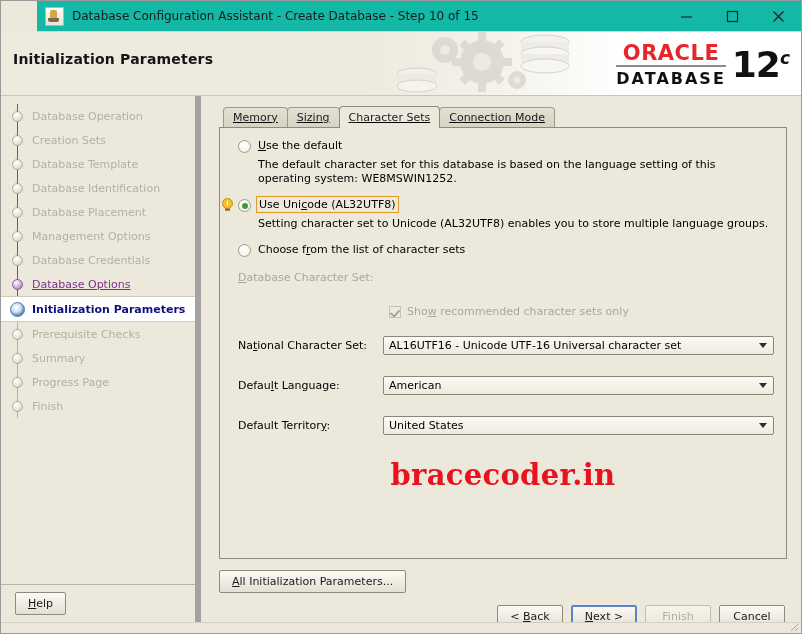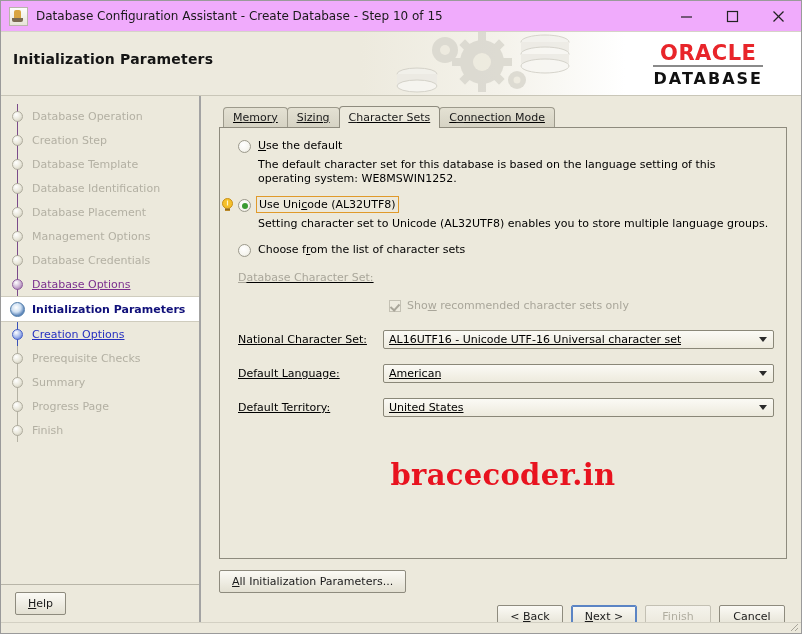--- a/index.html
+++ b/index.html
@@ -20,25 +20,26 @@
     border: 1px solid #9a9a9a;
     background: #ece9dc;
     position: relative;
     display: flex;
     flex-direction: column;
   }
 
   
   .titlebar {
     height: 30px;
-    background: #f0abfc;
+    background: #14b8a6;
     display: flex;
     align-items: center;
     flex: 0 0 auto;
     border-bottom: 1px solid #d6d3c8;
+    margin-left: 36px;
   }
   .title-icon {
     width: 17px; height: 17px;
     margin-left: 8px; margin-right: 8px;
     border: 1px solid #b9b6aa;
     background: linear-gradient(#fdfdfd, #e7e4d8);
     position: relative;
     flex: 0 0 auto;
   }
   .title-icon::before {
@@ -86,24 +87,23 @@
     letter-spacing: .2px;
   }
   .banner-art {
     position: absolute;
     right: 214px; top: -4px;
     width: 200px; height: 68px;
     opacity: .85;
   }
   .oracle-logo {
     position: absolute;
-    right: 32px; top: 8px;
+    right: 12px; top: 8px;
     display: flex;
     align-items: flex-start;
-    flex-direction: column;
   }
   .oracle-word {
     display: flex; flex-direction: column; align-items: center;
     margin-right: 6px; padding-top: 2px;
   }
   .oracle-text {
     font-family: "DejaVu Sans", sans-serif;
     font-weight: bold;
     font-size: 21px;
     color: #e8252a;
@@ -140,21 +140,21 @@
     display: flex;
     min-height: 0;
     background: #ece9dc;
   }
 
   
   .sidebar {
     width: 200px;
     flex: 0 0 200px;
     background: #ece9dc;
-    border-right: 2px solid #a3a3a3;
+    border-right: 6px solid #a3a3a3;
     position: relative;
     padding-top: 8px;
     box-sizing: border-box;
   }
   .step {
     position: relative;
     height: 24px;
     display: flex;
     align-items: center;
     padding-left: 10px;
@@ -343,22 +343,21 @@
     left: -17px; top: 0px;
     width: 13px; height: 15px;
   }
 
   .form-grid {
     margin-top: 14px;
   }
   .frow {
     display: flex;
     align-items: center;
-    margin-bottom: 15px;
-    text-decoration: underline;
+    margin-bottom: 21px;
   }
   .flabel {
     width: 145px;
     flex: 0 0 145px;
     font-size: 11px;
   }
   .flabel.dim { color: #a9a69a; }
   .combo {
     flex: 1 1 auto;
     height: 19px;
@@ -536,21 +535,21 @@
     <div class="sidebar">
 
       <div class="step done">
         <div class="rail"></div>
         <div class="node"></div>
         <div class="step-label">Database Operation</div>
       </div>
       <div class="step done">
         <div class="rail"></div>
         <div class="node"></div>
-        <div class="step-label">Creation Step</div>
+        <div class="step-label">Creation Sets</div>
       </div>
       <div class="step done">
         <div class="rail"></div>
         <div class="node"></div>
         <div class="step-label">Database Template</div>
       </div>
       <div class="step done">
         <div class="rail"></div>
         <div class="node"></div>
         <div class="step-label">Database Identification</div>
@@ -575,25 +574,20 @@
         <div class="rail"></div>
         <div class="node purple"></div>
         <div class="step-label">Database Options</div>
       </div>
 
       <div class="step current">
         <div class="node current"></div>
         <div class="step-label">Initialization Parameters</div>
       </div>
 
-      <div class="step link-blue">
-        <div class="rail"></div>
-        <div class="node blue"></div>
-        <div class="step-label">Creation Options</div>
-      </div>
 
       <div class="step">
         <div class="rail"></div>
         <div class="node"></div>
         <div class="step-label">Prerequisite Checks</div>
       </div>
       <div class="step">
         <div class="rail"></div>
         <div class="node"></div>
         <div class="step-label">Summary</div>

